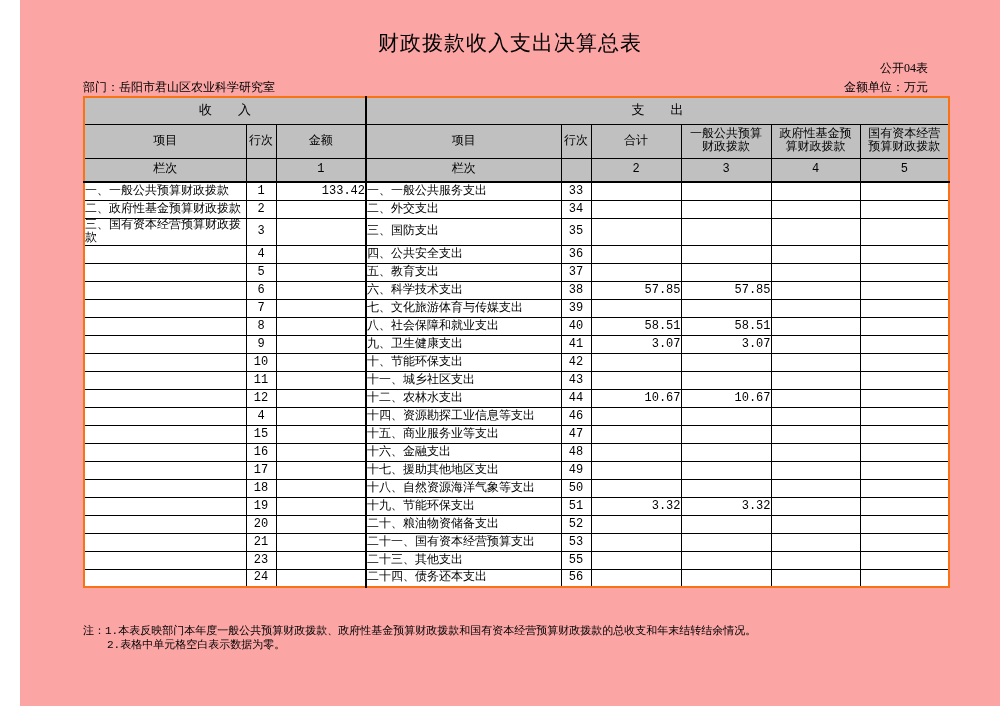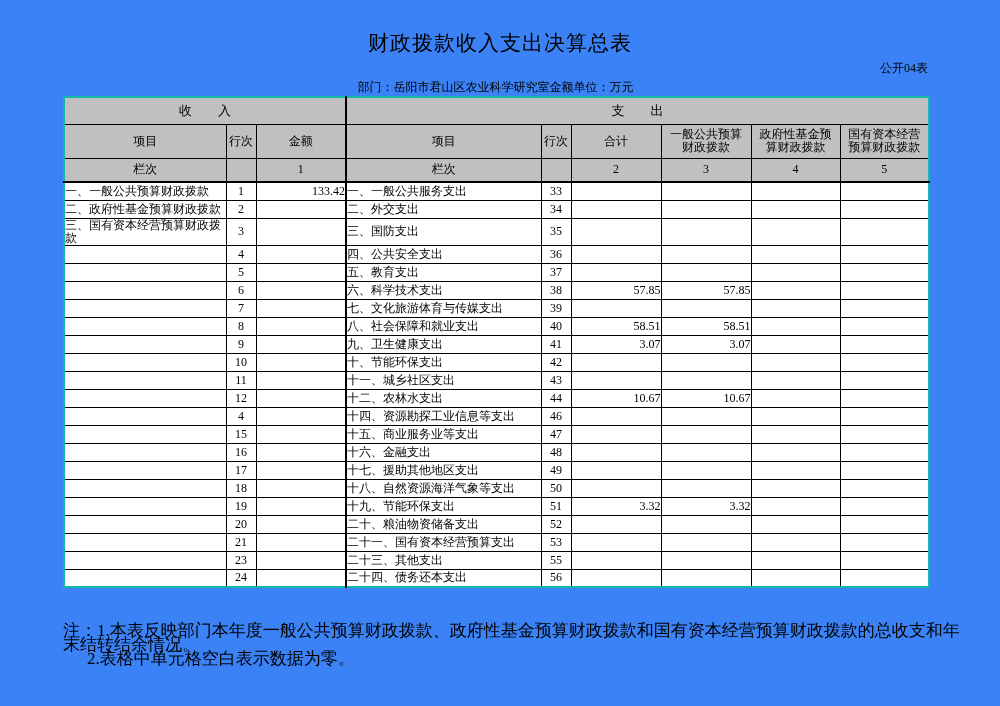--- a/index.html
+++ b/index.html
@@ -4,72 +4,72 @@
 <style>
   * { margin: 0; padding: 0; box-sizing: border-box; }
   html, body { background: #ffffff; }
   body {
     width: 1000px; height: 706px;
     font-family: "Liberation Serif", "DejaVu Serif", serif;
     color: #000;
     position: relative;
     overflow: hidden;
   }
-  .page { position: absolute; inset: 0; background: #3b82f6; }
+  .page { position: absolute; inset: 0; background: #fca5a5; margin-left: 20px; }
 
   .title {
     position: absolute; top: 29px; left: 0; width: 100%;
     text-align: center;
     font-size: 21px; font-weight: normal; letter-spacing: 1px;
   }
   .table-code {
     position: absolute; top: 60px; left: 63px; right: 72px;
     text-align: right; font-size: 12px;
   }
   .meta-line {
     position: absolute; top: 79px; left: 63px; right: 72px;
-    display: flex; justify-content: center;
+    display: flex; justify-content: space-between;
     font-size: 12px;
   }
 
   table.budget {
     position: absolute; left: 63px; top: 96px;
     width: 865px;
     border-collapse: collapse;
     table-layout: fixed;
     font-size: 12px;
   }
   table.budget th, table.budget td {
     border: 1px solid #000;
     padding: 0;
     overflow: hidden;
     line-height: 13px;
     vertical-align: middle;
   }
-  table.budget { border: 2px solid #14b8a6; }
+  table.budget { border: 2px solid #f97316; font-family: Liberation Mono, monospace; }
   table.budget thead th {
     background: #c0c0c0;
     font-weight: normal;
     text-align: center;
   }
   tr.sec-row th { height: 27px; font-size: 13px; }
   tr.col-row th { height: 34px; }
   tr.idx-row th { height: 24px; }
   .pre { white-space: pre-line; }
   .thick-left { border-left: 2px solid #000 !important; }
   tbody tr td { height: 18px; background: #fff; }
   tbody tr.tall td { height: 27px; }
   tbody tr:first-child td { border-top: 2px solid #000; }
   td.item, th.item-h { text-align: left; padding-left: 2px; }
   td.num { text-align: right; padding-right: 2px; }
   td.ctr { text-align: center; }
 
   .notes {
     position: absolute; left: 63px; top: 624px; right: 36px;
-    font-size: 17px; line-height: 14px;
+    font-size: 11px; line-height: 14px; font-family: Liberation Mono, monospace;
   }
   .notes .n2 { padding-left: 24px; }
 </style>
 </head>
 <body>
 
 <div class="page">
 
   <div class="title">财政拨款收入支出决算总表</div>
 

